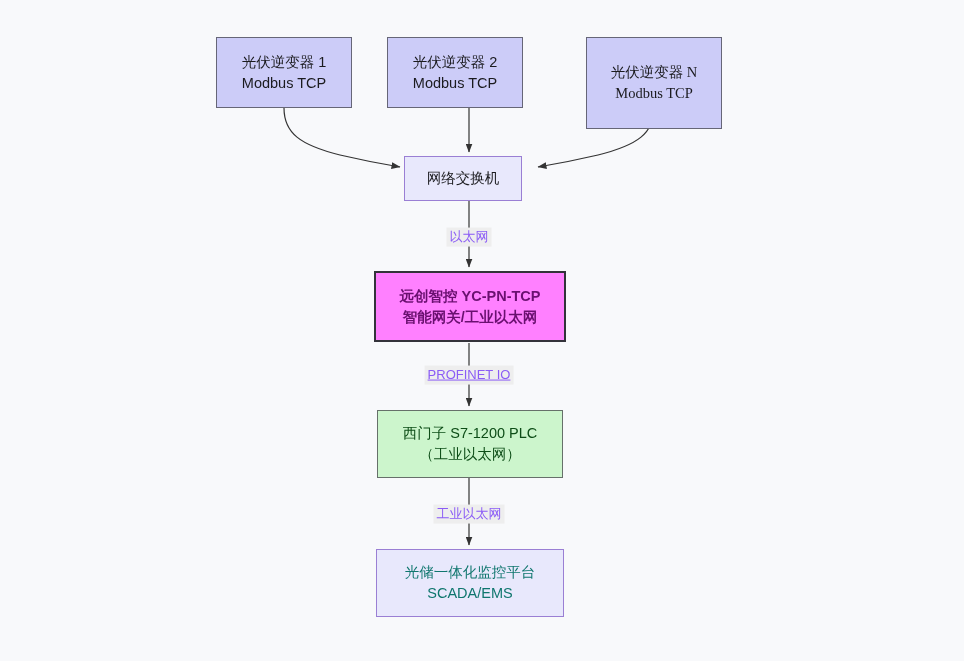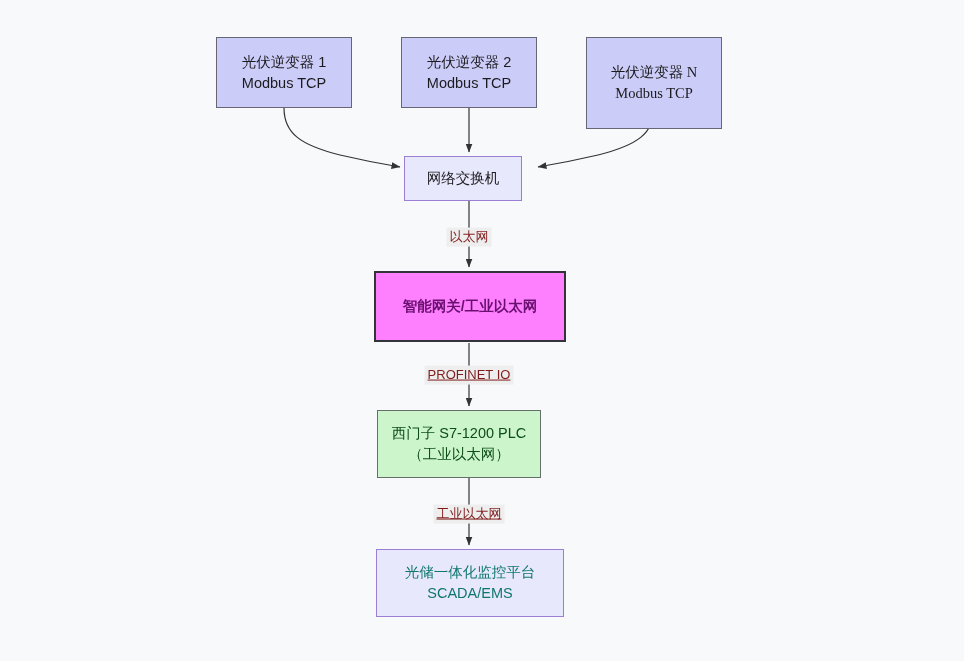--- a/index.html
+++ b/index.html
@@ -45,21 +45,21 @@
   }
 
   
   .node-inverter {
     background: #ccccf8;
     border: 1px solid #666677;
     color: #1b1b1f;
     font-size: 14.5px;
   }
   #node-inverter-1 { left: 216px; top: 37px;  width: 136px; height: 71px; }
-  #node-inverter-2 { left: 401px; top: 37px;  width: 136px; height: 71px; }
+  #node-inverter-2 { left: 387px; top: 37px;  width: 136px; height: 71px; }
   #node-inverter-n { left: 586px; top: 37px;  width: 136px; height: 92px; font-family: Liberation Serif, serif; }
 
   
   #node-switch {
     left: 404px; top: 156px; width: 118px; height: 45px;
     background: #e8e8fc;
     border: 1.6px solid #9a7fd4;
     color: #1b1b1f;
     font-size: 14.5px;
   }
@@ -69,50 +69,50 @@
     left: 374px; top: 271px; width: 192px; height: 71px;
     background: #ff80ff;
     border: 2px solid #33333a;
     color: #6a1070;
     font-size: 14.5px;
     font-weight: bold;
   }
 
   
   #node-plc {
-    left: 377px; top: 410px; width: 164px; height: 68px;
+    left: 377px; top: 410px; width: 186px; height: 68px;
     background: #ccf5cc;
     border: 1px solid #66706a;
     color: #0d4d17;
     font-size: 14.5px;
   }
 
   
   #node-platform {
     left: 376px; top: 549px; width: 188px; height: 68px;
     background: #e8e8fc;
     border: 1.6px solid #9a7fd4;
     color: #0f766e;
     font-size: 14.5px;
   }
 
   
   .edge-label {
     position: absolute;
     background: #eeeeee;
-    color: #7f1d1d;
+    color: #8b5cf6;
     font-size: 13px;
     line-height: 1.3;
     padding: 1px 3px;
     white-space: nowrap;
     transform: translate(-50%, -50%);
   }
   #edge-label-ethernet   { left: 469px; top: 237px; }
   #edge-label-profinet   { left: 469px; top: 375px; text-decoration: underline; }
-  #edge-label-indethernet{ left: 469px; top: 514px; text-decoration: underline; }
+  #edge-label-indethernet{ left: 469px; top: 514px; }
 </style>
 </head>
 <body>
 
 <div id="diagram-canvas">
 
   <svg id="edge-layer" viewBox="0 0 964 661" width="964" height="661" xmlns="http://www.w3.org/2000/svg">
     <defs>
       <marker id="arrowhead" markerWidth="9" markerHeight="7" refX="8.5" refY="3.5" orient="auto" markerUnits="userSpaceOnUse">
         <polygon points="0 0, 9 3.5, 0 7" fill="#333333"></polygon>
@@ -145,20 +145,21 @@
   <div class="node node-inverter" id="node-inverter-n">
     <span class="line">光伏逆变器 N</span>
     <span class="line">Modbus TCP</span>
   </div>
 
   <div class="node" id="node-switch">
     <span class="line">网络交换机</span>
   </div>
 
   <div class="node" id="node-gateway">
+    <span class="line">远创智控 YC-PN-TCP</span>
     <span class="line">智能网关/工业以太网</span>
   </div>
 
   <div class="node" id="node-plc">
     <span class="line">西门子 S7-1200 PLC</span>
     <span class="line">（工业以太网）</span>
   </div>
 
   <div class="node" id="node-platform">
     <span class="line">光储一体化监控平台</span>

